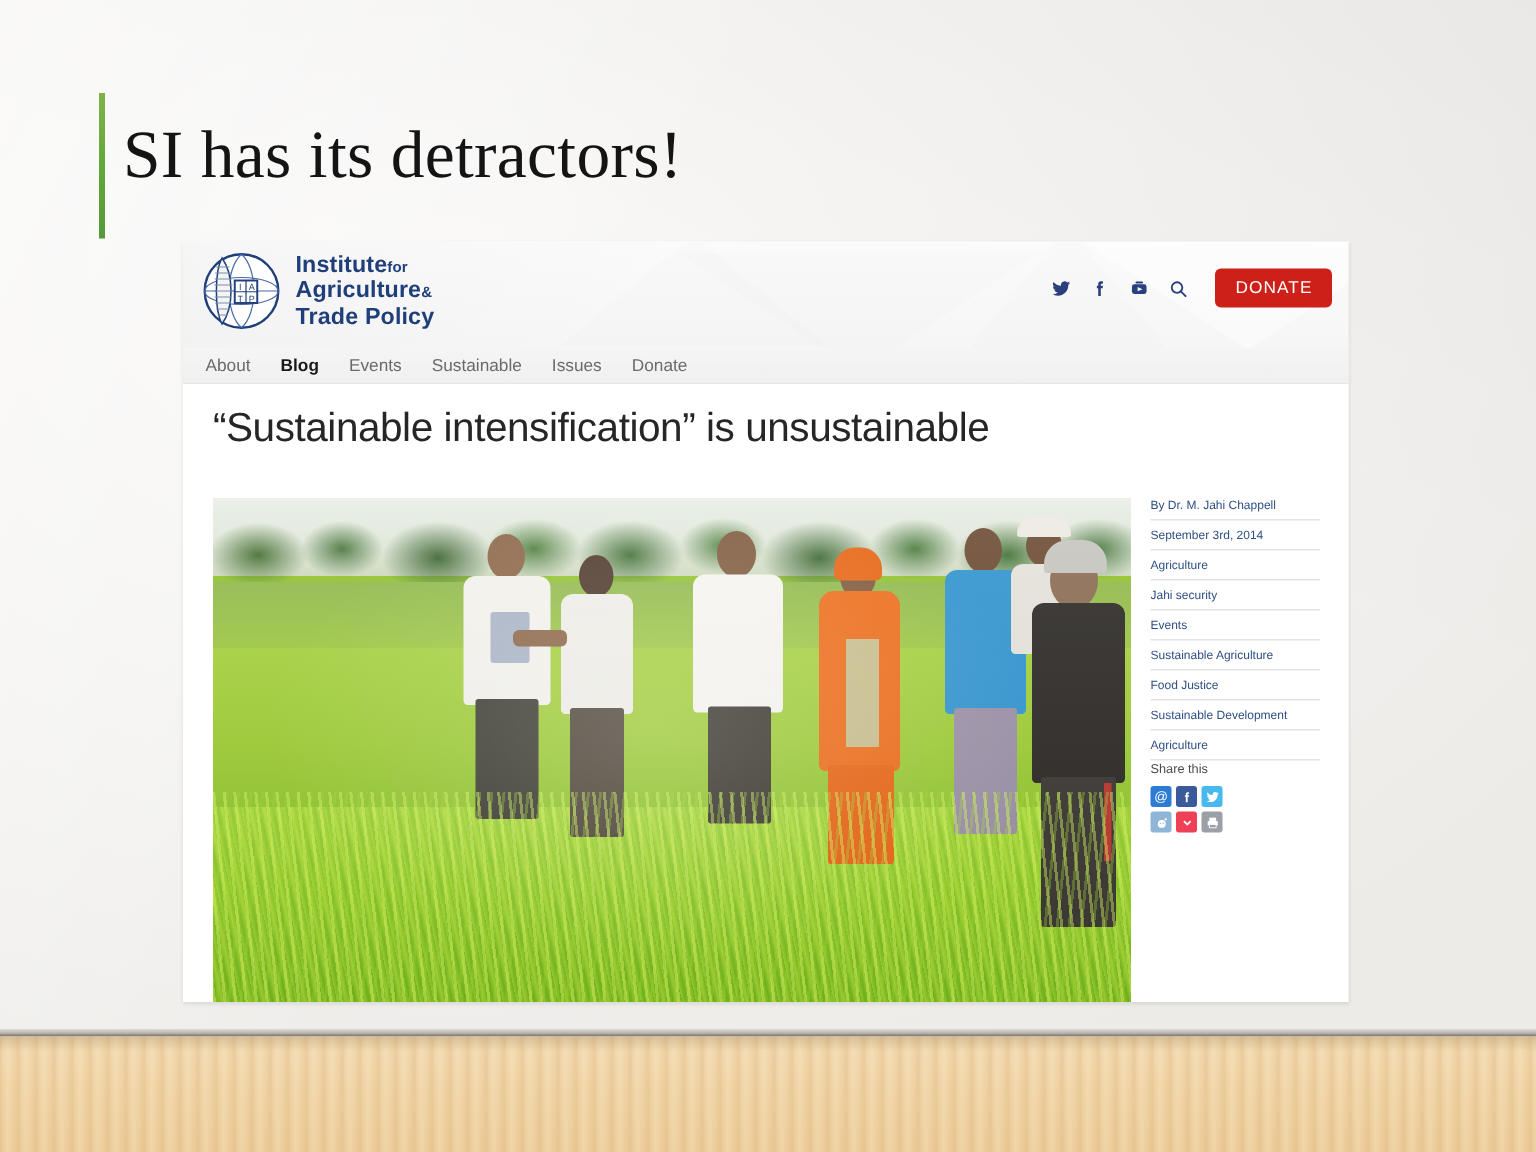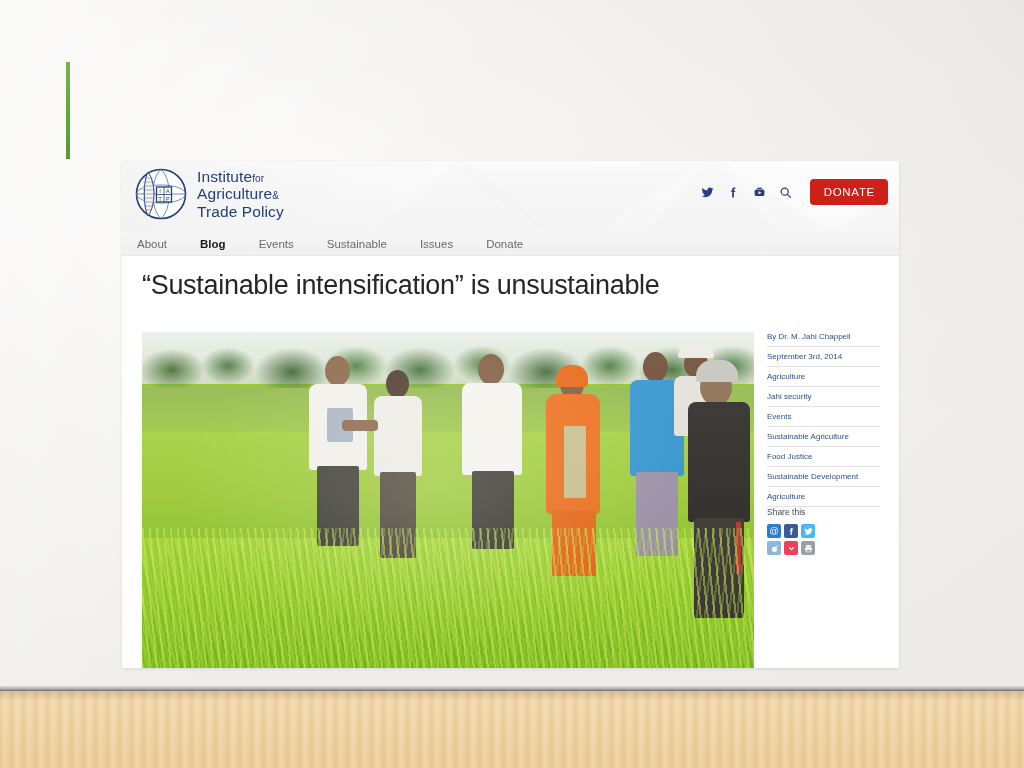--- a/index.html
+++ b/index.html
@@ -121,21 +121,21 @@
     gap: 9px;
   }
   .logo-globe {
     position: relative;
     width: 54px; height: 54px;
   }
   .logo-text {
     color: #1f3f7a;
     line-height: 1.12;
     font-size: 15.5px;
-    font-weight: 400;
+    font-weight: 700;
     letter-spacing: 0.1px;
   }
   .logo-text .sm { font-size: 10px; }
 
   
   .header-actions {
     position: absolute;
     right: 11px; top: 18px;
     display: flex;
     align-items: center;
@@ -163,21 +163,21 @@
 
   
   .site-nav {
     position: relative;
     height: 24px;
     background: linear-gradient(to bottom, #f5f5f5, #f0f0f0);
     border-bottom: 1px solid #e7e7e7;
     display: flex;
     align-items: center;
     padding-left: 15px;
-    gap: 33px;
+    gap: 20px;
   }
   .nav-item {
     font-size: 11.5px;
     color: #6a6a6a;
     cursor: pointer;
     white-space: nowrap;
   }
   .nav-item.active { color: #1a1a1a; font-weight: bold; }
 
   
@@ -303,20 +303,21 @@
 
   <div class="wall"></div>
   <div class="baseboard"></div>
   <div class="floor">
     
     
     
   </div>
 
   <div class="title-accent"></div>
+  <div class="slide-title">SI has its detractors!</div>
 
   <div class="webshot">
 
     <div class="site-header">
       <div class="poly p1"></div>
       <div class="poly p2"></div>
       <div class="poly p3"></div>
       <div class="poly p4"></div>
 
       <div class="logo-wrap">

